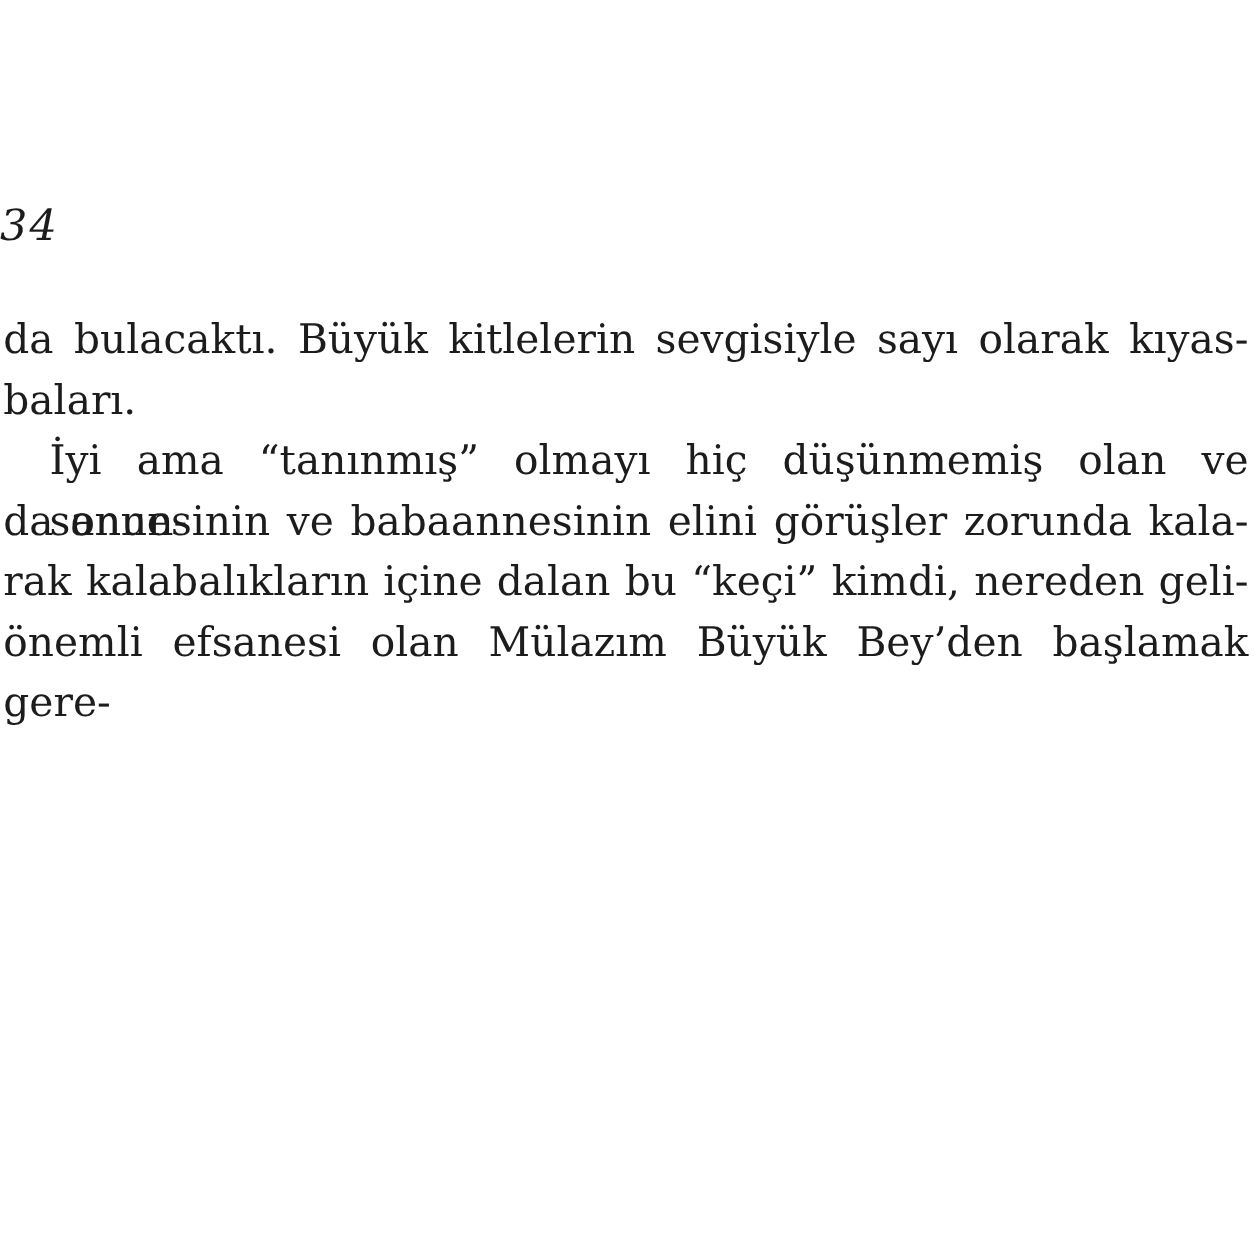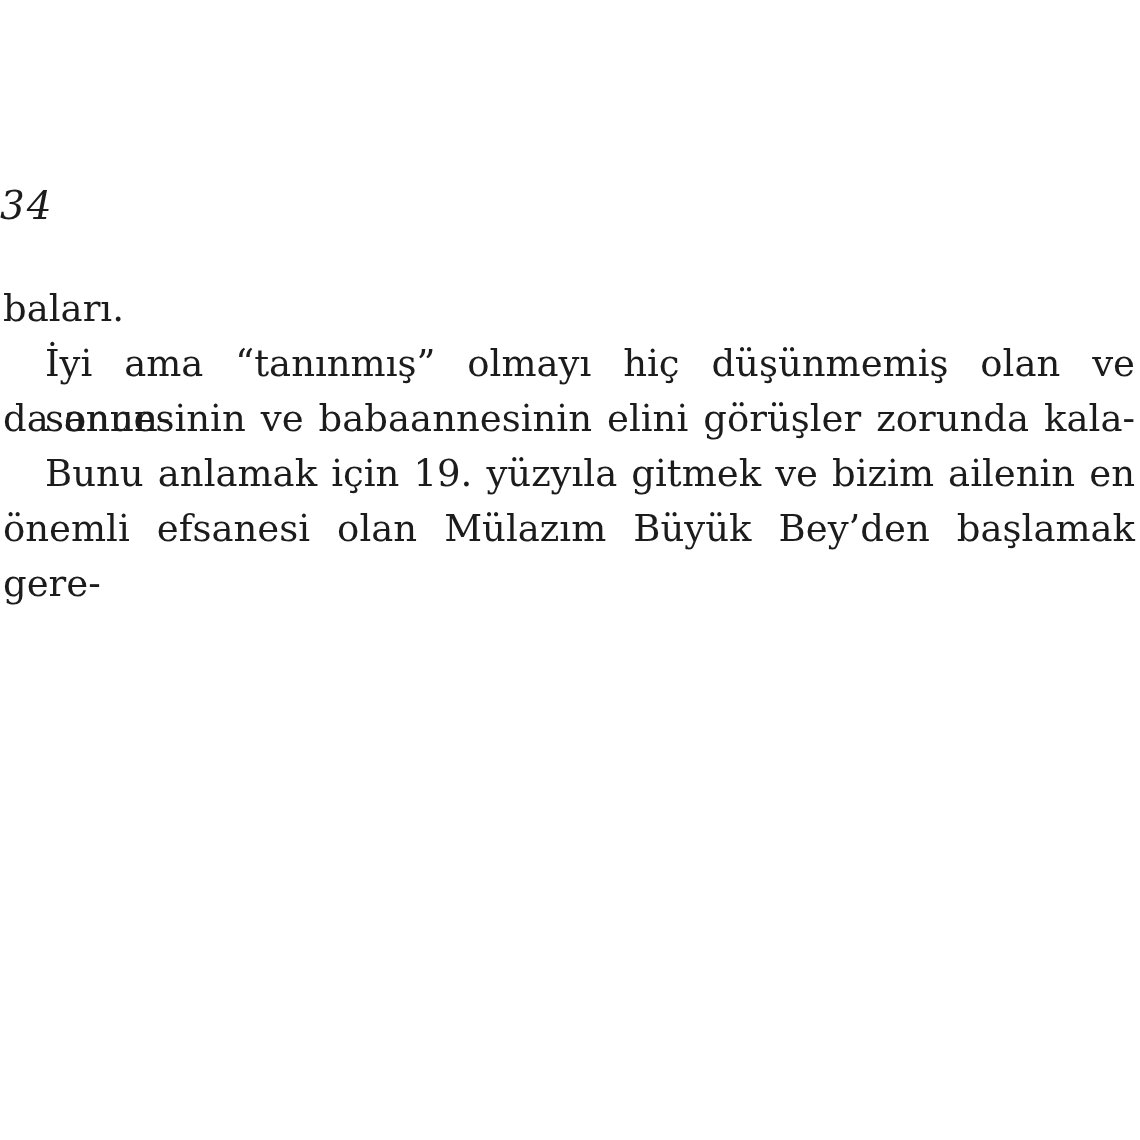--- a/index.html
+++ b/index.html
@@ -50,22 +50,23 @@
 </style>
 </head>
 <body>
 
 <div class="page">
 
   <div class="page-number">34</div>
 
   <div class="text-block">
 
+    <div class="line">da bulacaktı. Büyük kitlelerin sevgisiyle sayı olarak kıyas-</div>
     <div class="line end">baları.</div>
 
     <div class="line ind">İyi ama “tanınmış” olmayı hiç düşünmemiş olan ve sonun-</div>
     <div class="line">da annesinin ve babaannesinin elini görüşler zorunda kala-</div>
+    <div class="line">rak kalabalıkların içine dalan bu “keçi” kimdi, nereden geli-</div>
 
-    <div class="line ind">Bunu anlamak için 19. yüzyıla gitmek ve bizim ailenin en</div>
     <div class="line">önemli efsanesi olan Mülazım Büyük Bey’den başlamak gere-</div>
 
   </div>
 </div>
 
 </body></html>

